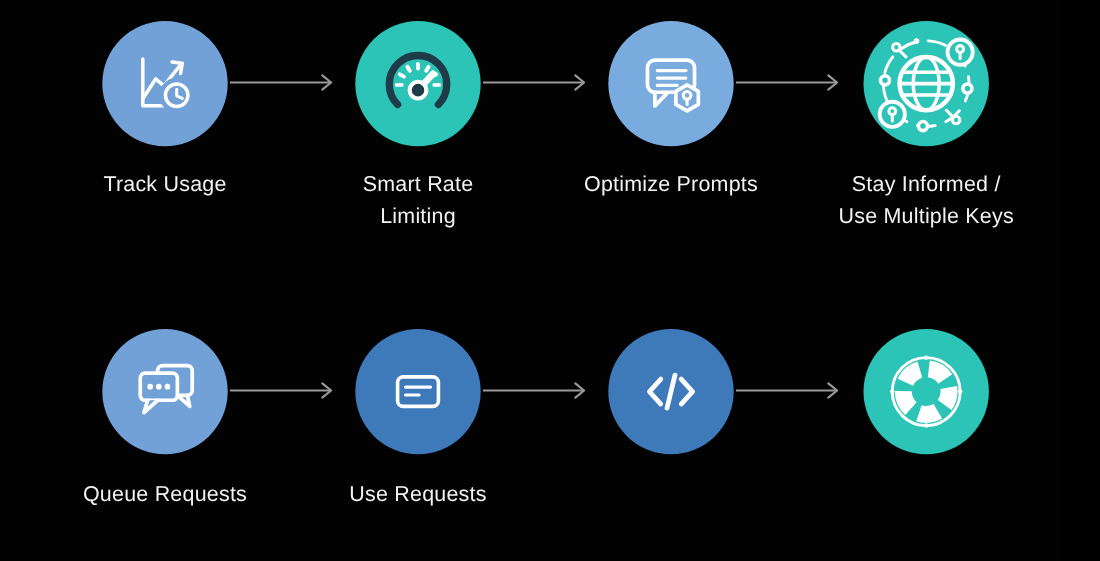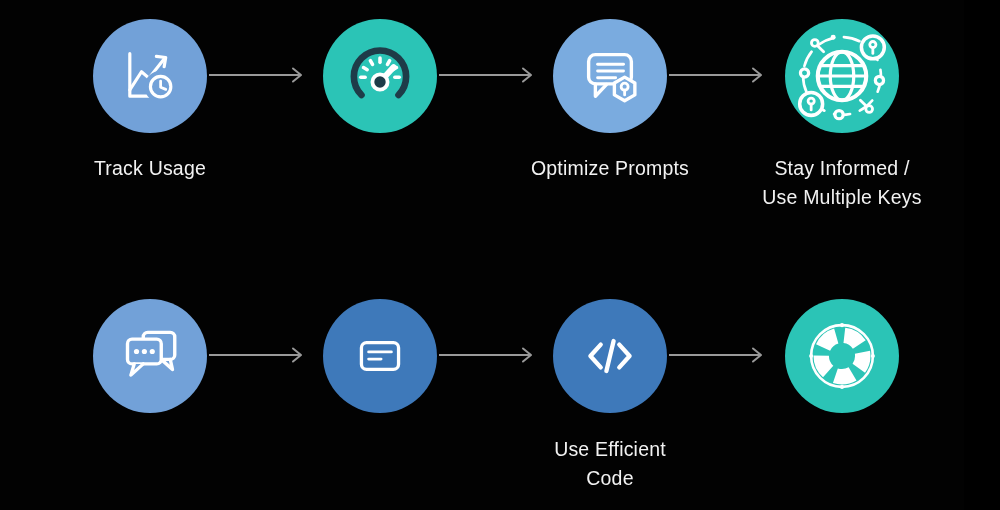--- a/index.html
+++ b/index.html
@@ -111,20 +111,22 @@
   <svg class="arrow" style="left:438px; top:65px;" viewBox="0 0 100 20">
     <line x1="1" y1="10" x2="92" y2="10" stroke="#999999" stroke-width="2"></line>
     <path d="M85,3.5 L93,10 L85,16.5" fill="none" stroke="#999999" stroke-width="2" stroke-linecap="round" stroke-linejoin="round"></path>
   </svg>
   <svg class="arrow" style="left:668px; top:65px;" viewBox="0 0 100 20">
     <line x1="1" y1="10" x2="92" y2="10" stroke="#999999" stroke-width="2"></line>
     <path d="M85,3.5 L93,10 L85,16.5" fill="none" stroke="#999999" stroke-width="2" stroke-linecap="round" stroke-linejoin="round"></path>
   </svg>
 
   <div class="label" style="left:150px; top:154px;">Track Usage</div>
+  <div class="label" style="left:380px; top:154px;">Smart Rate
+Limiting</div>
   <div class="label" style="left:842px; top:154px;">Stay Informed /
 Use Multiple Keys</div>
   <div class="label" style="left:610px; top:154px;">Optimize Prompts</div>
 
   <div class="circle bg-lightblue" style="left:93px; top:299px;">
     <svg width="72" height="72" viewBox="0 0 64 64" fill="none" stroke="#ffffff" stroke-width="3" stroke-linecap="round" stroke-linejoin="round">
       <rect x="26" y="11" width="28" height="24" rx="4"></rect>
       <path d="M50,35 L52,44 L42,35"></path>
       <rect x="12" y="17" width="30" height="22" rx="4" fill="currentColor"></rect>
       <path d="M18,39 L15,49 L26,39" fill="currentColor"></path>
@@ -167,16 +169,16 @@
   </svg>
   <svg class="arrow" style="left:438px; top:345px;" viewBox="0 0 100 20">
     <line x1="1" y1="10" x2="92" y2="10" stroke="#999999" stroke-width="2"></line>
     <path d="M85,3.5 L93,10 L85,16.5" fill="none" stroke="#999999" stroke-width="2" stroke-linecap="round" stroke-linejoin="round"></path>
   </svg>
   <svg class="arrow" style="left:668px; top:345px;" viewBox="0 0 100 20">
     <line x1="1" y1="10" x2="92" y2="10" stroke="#999999" stroke-width="2"></line>
     <path d="M85,3.5 L93,10 L85,16.5" fill="none" stroke="#999999" stroke-width="2" stroke-linecap="round" stroke-linejoin="round"></path>
   </svg>
 
-  <div class="label" style="left:610px; top:435px;">Use Efficient
-Code</div>
+  <div class="label" style="left:150px; top:435px;">Queue Requests</div>
+  <div class="label" style="left:380px; top:435px;">Use Requests</div>
 
 </div>
 
 </body></html>

